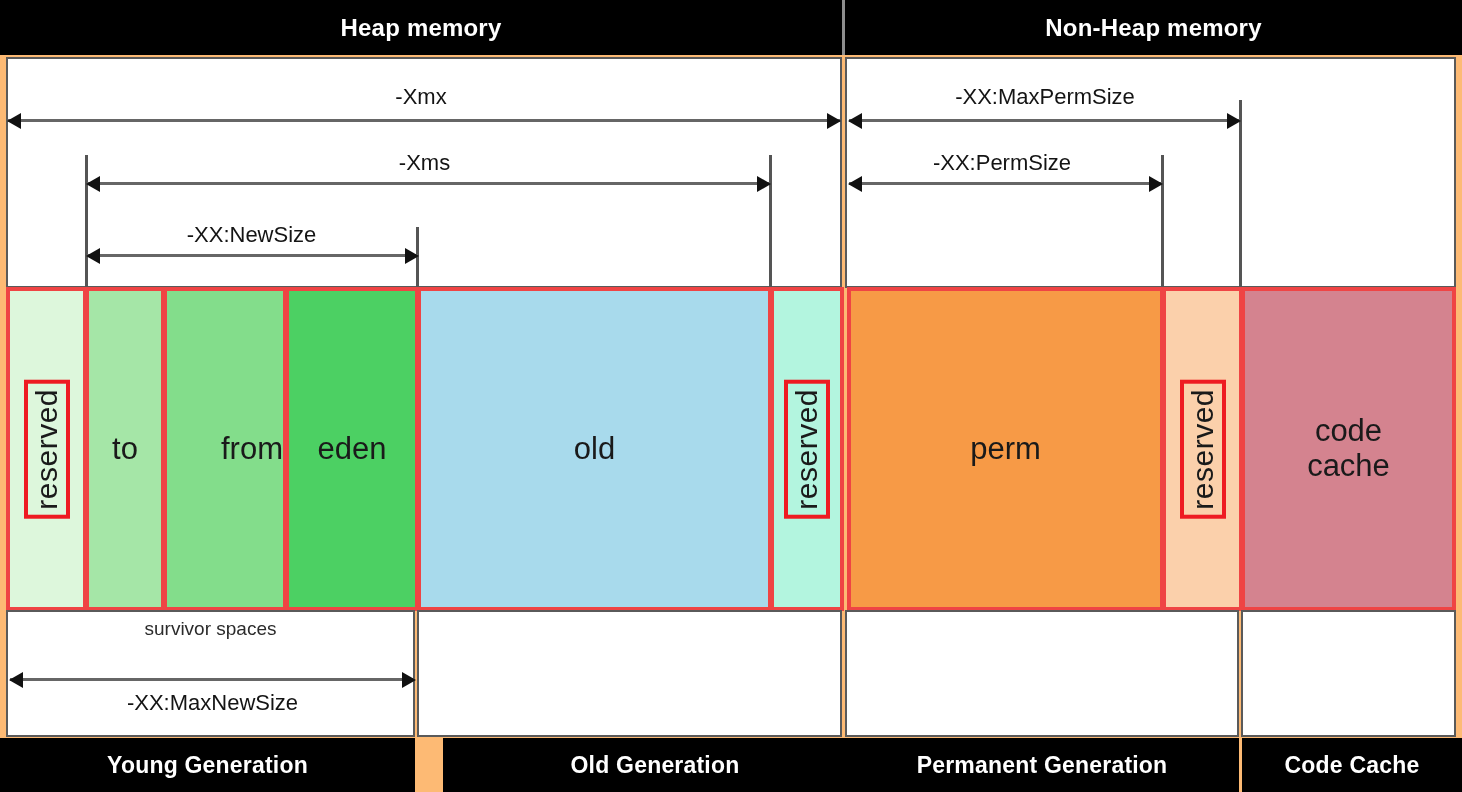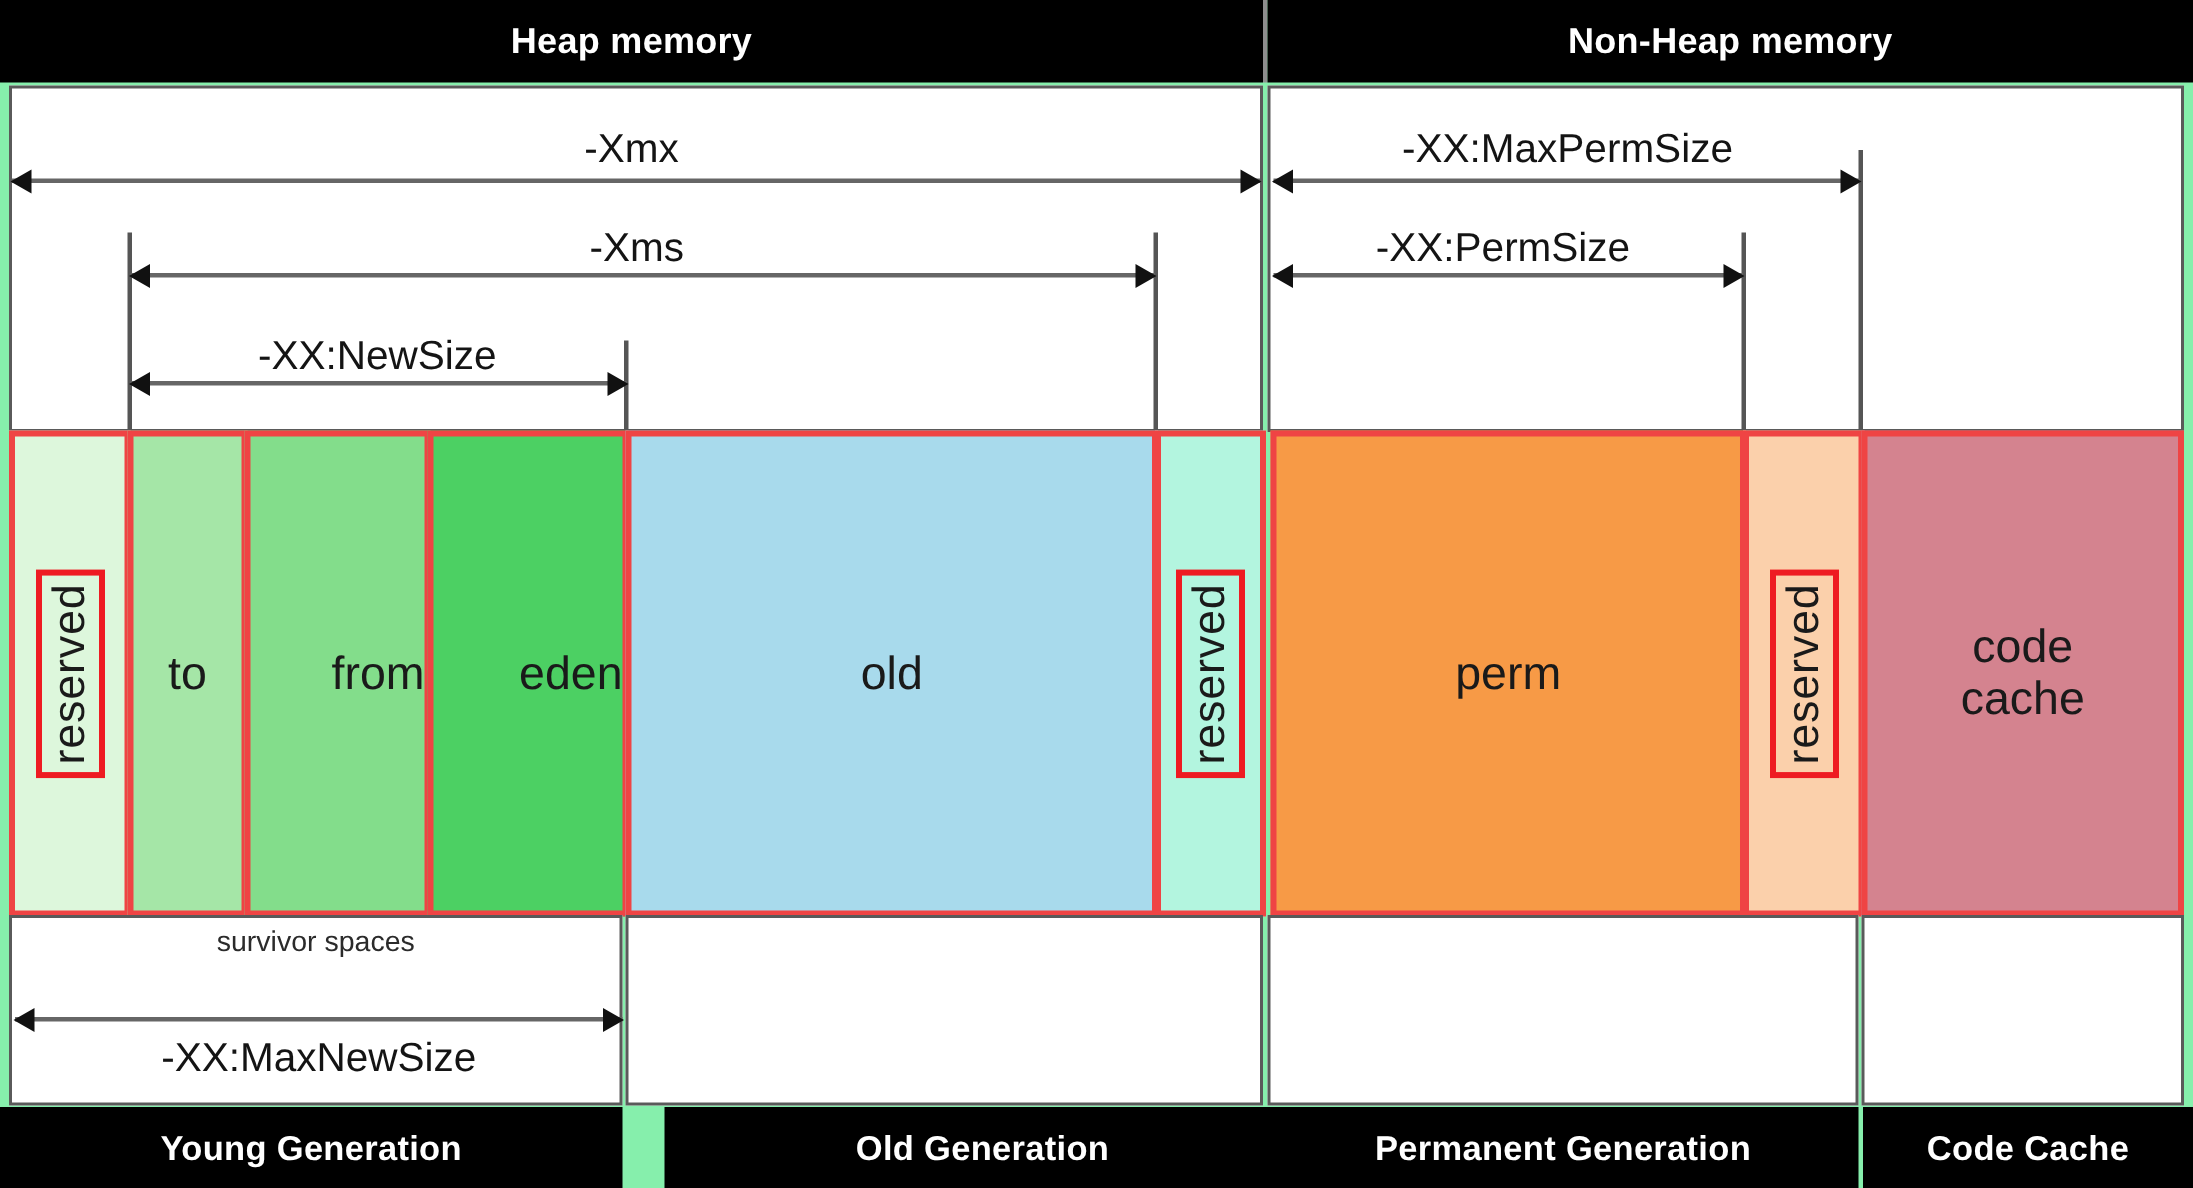--- a/index.html
+++ b/index.html
@@ -5,21 +5,21 @@
   * { box-sizing: border-box; margin: 0; padding: 0; }
   html, body {
     width: 1462px; height: 792px;
     background: #ffffff;
     font-family: "Liberation Sans", sans-serif;
     overflow: hidden;
   }
   #diagram {
     position: relative;
     width: 1462px; height: 792px;
-    background: #86efac;
+    background: #fdba74;
   }
 
   
   .bandbar {
     position: absolute;
     background: #000000;
     color: #ffffff;
     font-weight: bold;
     display: flex;
     align-items: center;
@@ -93,21 +93,21 @@
   }
   .arrow-row::after {
     right: -1px; transform: translateY(-50%);
     border-left: 14px solid #111111;
   }
 
   .tick { position: absolute; width: 3px; background: #555555; }
 
   .alabel {
     position: absolute;
-    font-size: 27px;
+    font-size: 22px;
     color: #141414;
     white-space: nowrap;
     text-align: center;
   }
   .alabel.small { font-size: 19px; color: #2b2b2b; }
 
   
   #hdr-split {
     position: absolute; left: 842px; top: 0;
     width: 3px; height: 55px; background: #8e8e8e;
@@ -156,21 +156,21 @@
     </div>
 
     <div class="mblock" style="left: 79px; width: 80px; background: rgb(165, 230, 167);">
       <span>to</span>
     </div>
 
     <div class="mblock" style="left: 157px; width: 124px; background: rgb(131, 221, 139); justify-content: flex-end;">
       <span>from</span>
     </div>
 
-    <div class="mblock" style="left: 279px; width: 134px; background: rgb(76, 208, 99); justify-content: flex-end;">
+    <div class="mblock" style="left: 279px; width: 134px; background: rgb(76, 208, 99);">
       <span>eden</span>
     </div>
 
     <div class="mblock" style="left: 411px; width: 355px; background: rgb(168, 218, 236);">
       <span>old</span>
     </div>
 
     <div class="mblock" style="left: 764px; width: 74px; background: rgb(179, 245, 223);">
       <span class="reserved-tag">reserved</span>
     </div>

